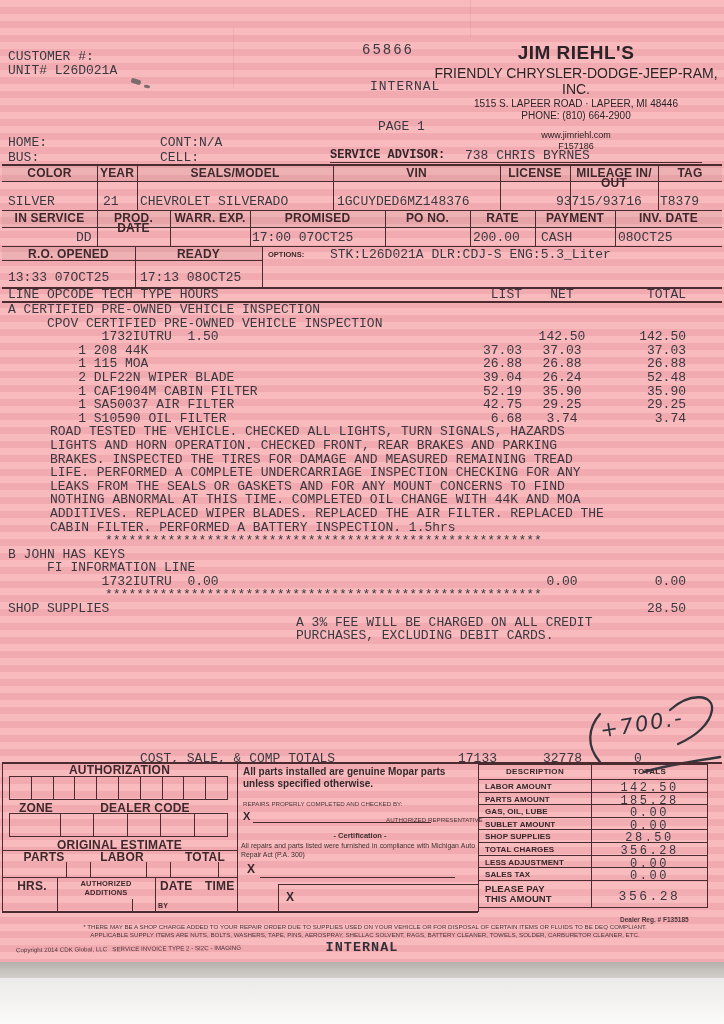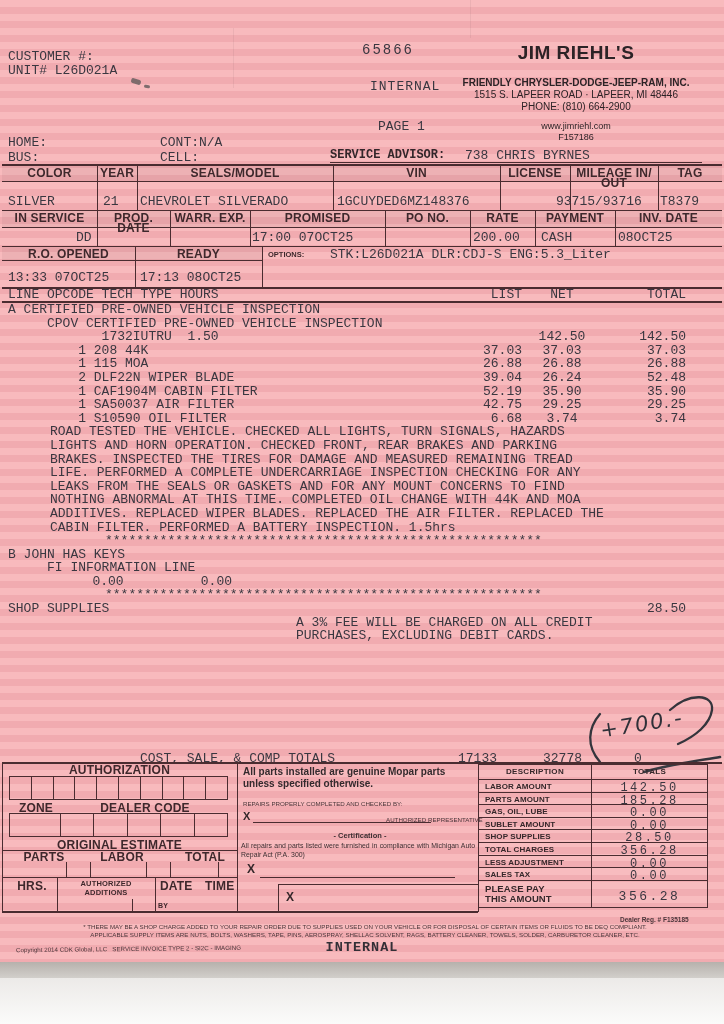--- a/index.html
+++ b/index.html
@@ -51,21 +51,21 @@
 
   <div class="mono" style="left:8px;top:50px">CUSTOMER #:</div>
   <div class="mono" style="left:8px;top:64px">UNIT# L26D021A</div>
 
   <div class="mono" style="left:362px;top:44px;font-size:14px;letter-spacing:2px">65866</div>
   <div class="mono" style="left:370px;top:80px;letter-spacing:1px">INTERNAL</div>
   <div class="mono" style="left:378px;top:120px">PAGE 1</div>
 
   <div class="dealerhead">
     <div style="font-size:19px;font-weight:bold;letter-spacing:.5px">JIM RIEHL'S</div>
-    <div style="font-size:10px;font-weight:bold;margin-top:13px">FRIENDLY CHRYSLER-DODGE-JEEP-RAM, INC.</div>
+    <div style="font-size:14px;font-weight:normal;margin-top:1px">FRIENDLY CHRYSLER-DODGE-JEEP-RAM, INC.</div>
     <div style="font-size:10px;margin-top:1px">1515 S. LAPEER ROAD  ·  LAPEER, MI 48446</div>
     <div style="font-size:10px;margin-top:1px">PHONE: (810) 664-2900</div>
     <div style="font-size:9px;margin-top:9px">www.jimriehl.com</div>
     <div style="font-size:9px;margin-top:1px">F157186</div>
   </div>
 
   <div class="mono" style="left:8px;top:136px">HOME:</div>
   <div class="mono" style="left:160px;top:136px">CONT:N/A</div>
   <div class="mono" style="left:8px;top:151px">BUS:</div>
   <div class="mono" style="left:160px;top:151px">CELL:</div>
@@ -212,20 +212,21 @@
 ADDITIVES. REPLACED WIPER BLADES. REPLACED THE AIR FILTER. REPLACED THE
 CABIN FILTER. PERFORMED A BATTERY INSPECTION. 1.5hrs</div>
     <div class="starsblk">********************************************************</div>
     <div class="irow">
         <div class="d">B JOHN HAS KEYS</div>
       </div>
     <div class="irow">
         <div class="d">     FI INFORMATION LINE</div>
       </div>
     <div class="irow">
+        <div class="d">            1732IUTRU  0.00</div>
         <div class="c1"></div>
         <div class="c2">0.00</div>
         <div class="c3">0.00</div>
       </div>
     <div class="starsblk">********************************************************</div>
     <div class="irow">
         <div class="d">SHOP SUPPLIES</div>
         <div class="c1"></div>
         <div class="c2"></div>
         <div class="c3">28.50</div>

